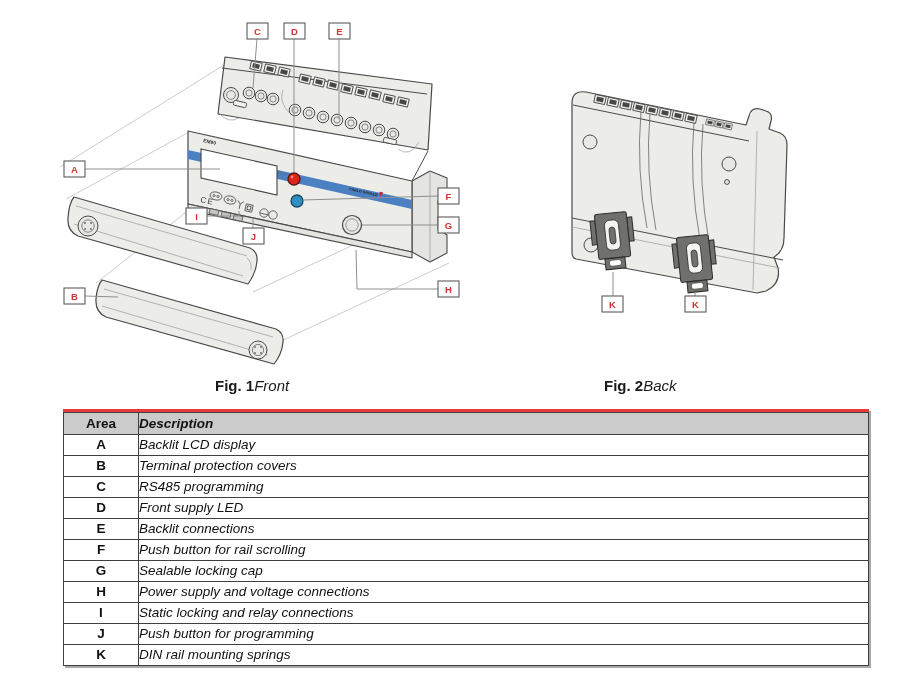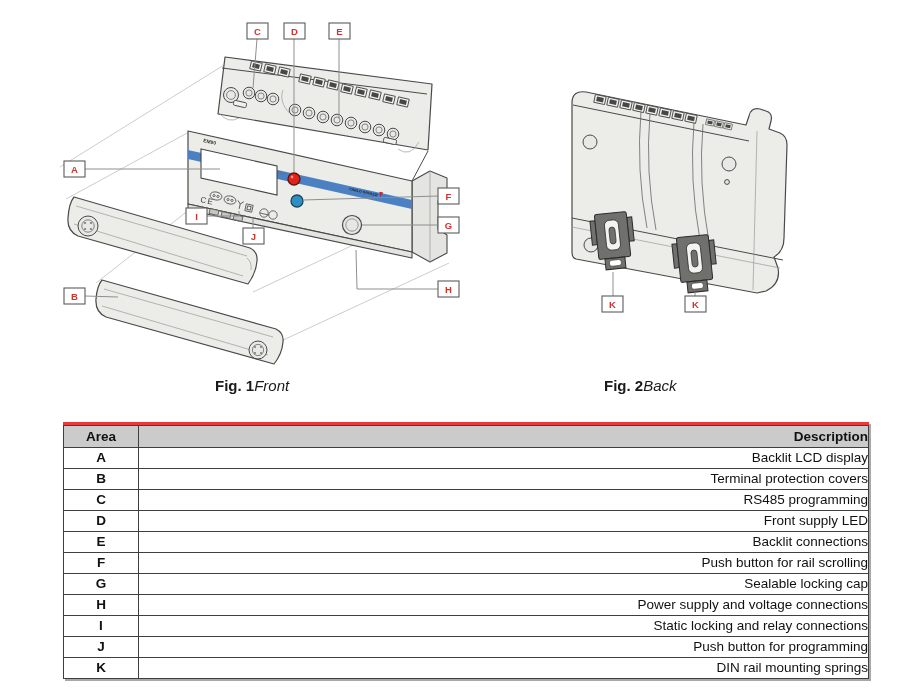--- a/index.html
+++ b/index.html
@@ -27,27 +27,27 @@
   .sprwin{fill:#fff;stroke:#2c2c2c;stroke-width:.6;}
 
   
   .caption{position:absolute;top:377px;font-size:15px;color:#1a1a1a;white-space:nowrap;}
   #cap1{left:215px;} #cap2{left:604px;}
   .cap-label{font-weight:bold;margin-top:20px;}
   .cap-title{font-style:italic;}
 
   
   .table-wrap{position:absolute;left:63px;top:409px;width:806px;
-              border-top:3px solid #e8393b;box-shadow:2px 2px 0 0 #a8a8a8;margin-top:13px;}
+              border-top:3px solid #e8393b;box-shadow:2px 2px 0 0 #a8a8a8;}
   table.parts{width:100%;border-collapse:collapse;font-size:13.5px;color:#111;
               border:1px solid #3f3f3f;}
   table.parts th,table.parts td{border:1px solid #3f3f3f;height:20px;padding:0;line-height:20px;}
   table.parts thead th{background:#cbcbcb;height:21px;font-weight:bold;}
   .c1{width:74px;text-align:center;font-weight:bold;}
-  th.c2,td.c2{text-align:right;padding-left:7px;}
+  th.c2,td.c2{text-align:left;padding-left:7px;font-style:italic;}
 </style>
 </head>
 <body>
 
 <div class="page">
 
   <svg class="figs" viewBox="0 0 916 405">
     <defs>
       <g id="tslot">
         <rect class="slot" x="-5.5" y="-4" width="11" height="8"></rect>

